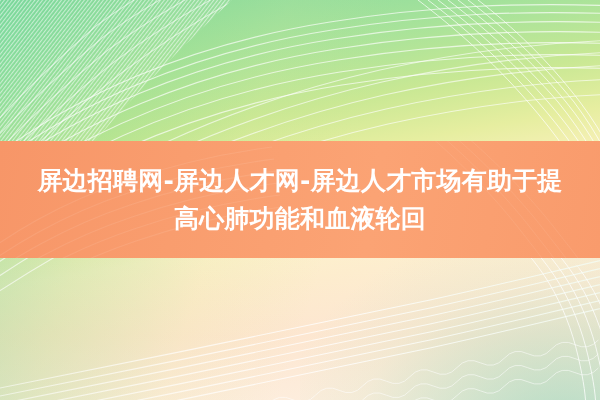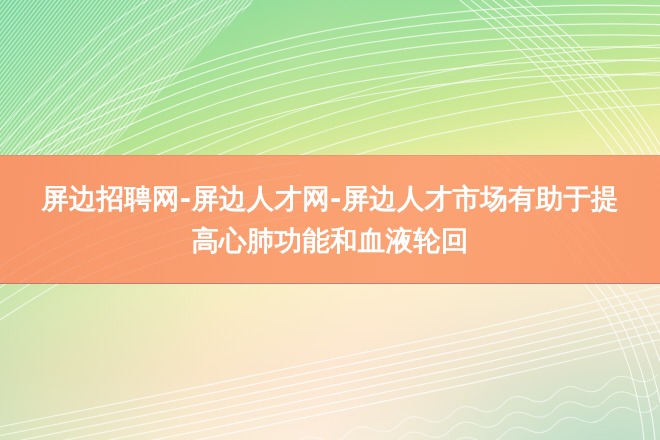--- a/index.html
+++ b/index.html
@@ -75,21 +75,21 @@
   }
   .waves svg { display: block; width: 600px; height: 400px; }
 
   
   .band {
     position: absolute;
     left: 0;
     right: 0;
     top: 141px;
     height: 117px;
-    background: #4c1d95;
+    background: #8b5cf6;
     overflow: hidden;
     display: flex;
     align-items: center;
     justify-content: center;
   }
   .band-gloss {
     position: absolute;
     inset: 0;
     background: linear-gradient(100deg,
         rgba(247,150,104,1) 0%,

